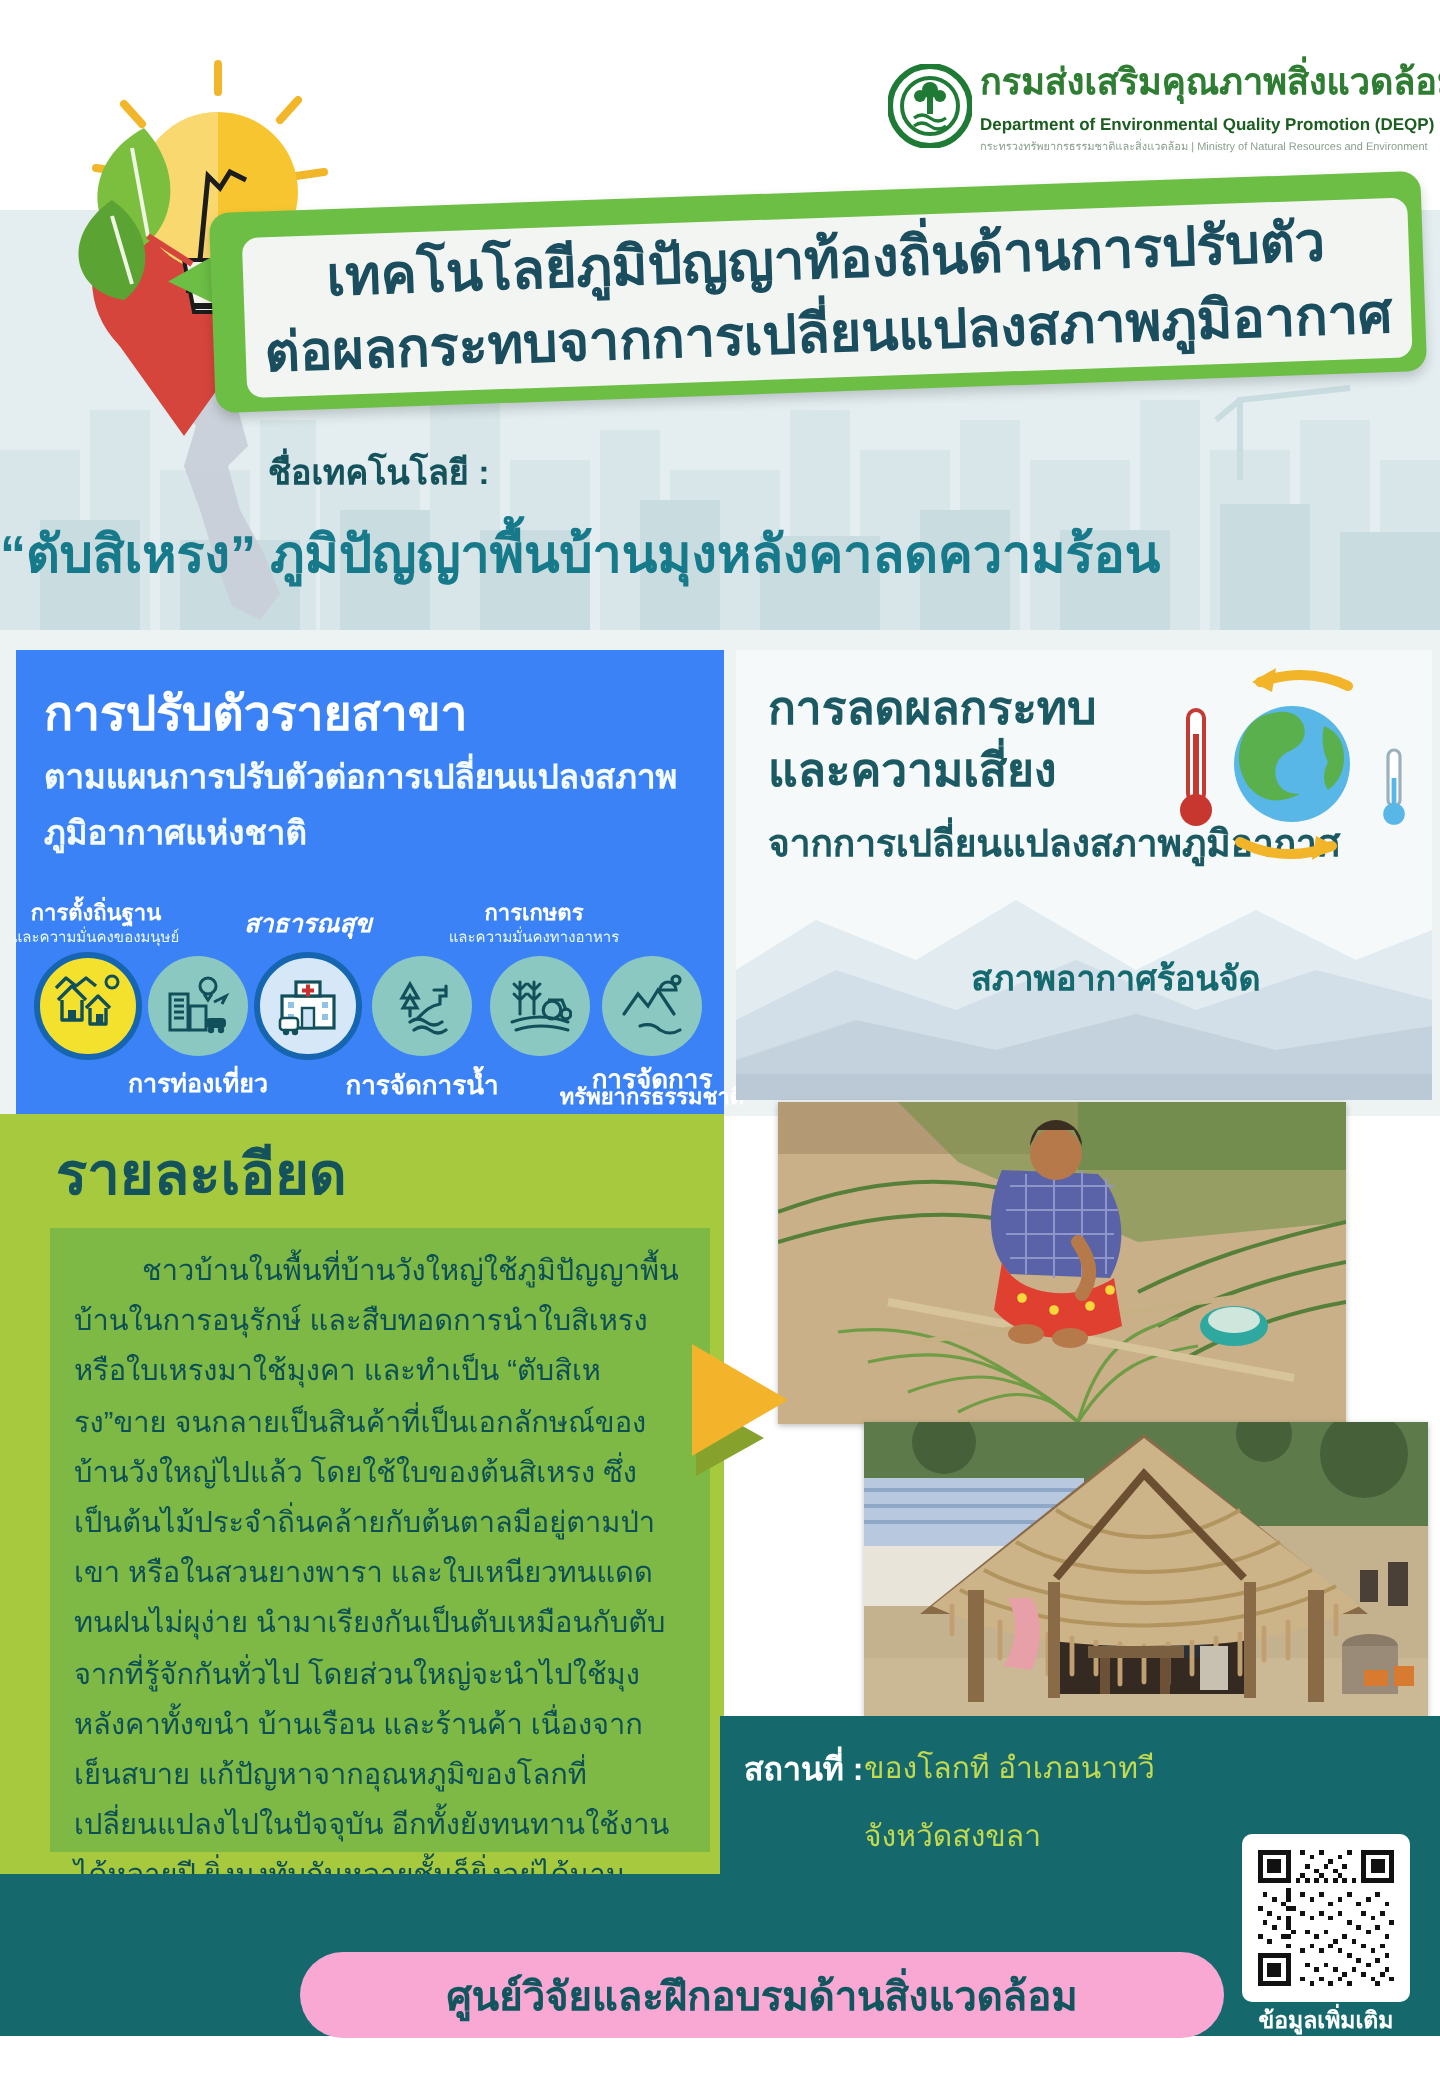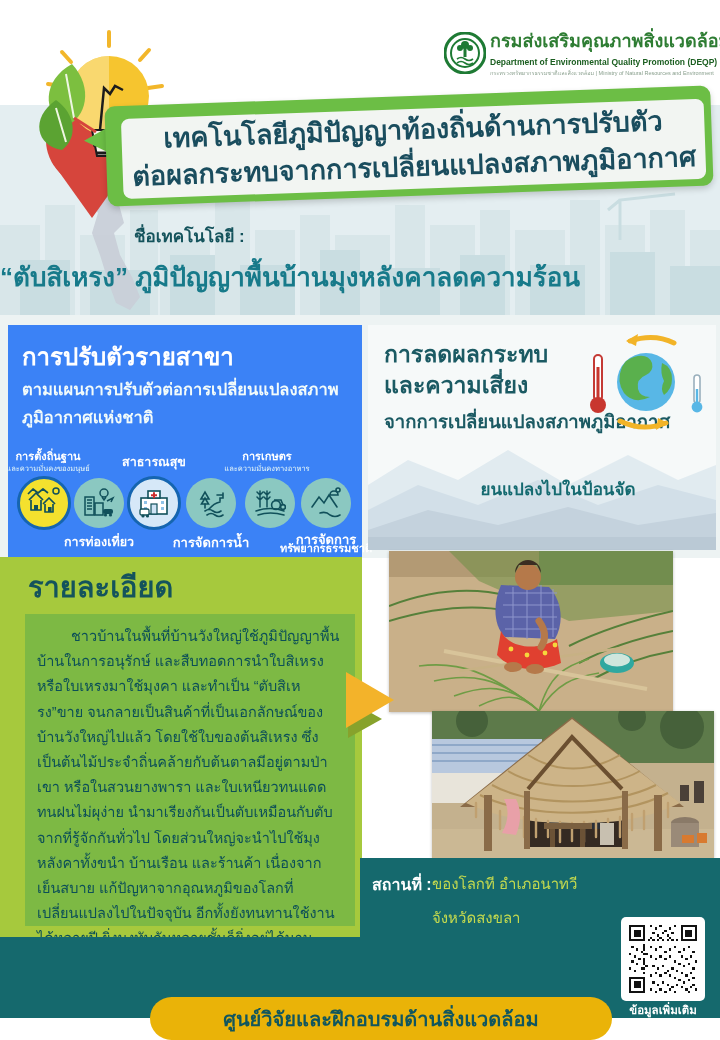--- a/index.html
+++ b/index.html
@@ -56,21 +56,21 @@
 
   
   .photo { position:absolute; box-shadow:0 1px 3px rgba(0,0,0,.25); }
 
   
   .location-band { left:360px; top:858px; width:360px; height:80px; background:#15696d; }
   .bottom-band { left:0; top:937px; width:720px; height:81px; background:#15696d; }
   .loc-label { left:372px; top:872px; font-size:16px; font-weight:bold; color:#ffffff; }
   .loc-v1 { left:432px; top:872px; font-size:15px; color:#c3d94e; }
   .loc-v2 { left:432px; top:906px; font-size:15px; color:#c3d94e; }
-  .footer-pill { left:150px; top:997px; width:462px; height:43px; background:#eab308;
+  .footer-pill { left:150px; top:976px; width:462px; height:43px; background:#f9a8d4;
                  border-radius:22px; display:flex; align-items:center; justify-content:center; }
   .footer-pill-text { font-size:20px; font-weight:bold; color:#11565e; }
   .qr-box { left:621px; top:917px; width:84px; height:84px; background:#ffffff; border-radius:5px;
             display:flex; align-items:center; justify-content:center; }
   .qr-label { left:608px; top:1001px; width:110px; text-align:center; font-size:11.5px;
               font-weight:bold; color:#ffffff; }
 </style>
 </head>
 <body>
 
@@ -171,21 +171,21 @@
   <div class="abs tech-title">“ตับสิเหรง” ภูมิปัญญาพื้นบ้านมุงหลังคาลดความร้อน</div>
 
   <div class="abs panels-bg"></div>
 
   <div class="abs adapt-panel">
     <div class="abs adapt-heading" style="position:absolute;left:14px;top:12px;">การปรับตัวรายสาขา</div>
     <div style="position:absolute;left:14px;top:50px;width:326px;font-size:16.5px;font-weight:bold;color:#f2fbfa;line-height:28px;">ตามแผนการปรับตัวต่อการเปลี่ยนแปลงสภาพภูมิอากาศแห่งชาติ</div>
 
     <div class="sec-label" style="left:0px;top:122px;width:80px;font-size:11px;">การตั้งถิ่นฐาน</div>
     <div class="sec-sub" style="left:-8px;top:137px;width:96px;font-size:7.5px;font-family:Liberation Serif, serif;">และความมั่นคงของมนุษย์</div>
-    <div class="sec-label" style="left:106px;top:127px;width:80px;font-size:12.5px;">สาธารณสุข</div>
+    <div class="sec-label" style="left:106px;top:127px;width:80px;font-size:12.5px;font-style:italic;">สาธารณสุข</div>
     <div class="sec-label" style="left:214px;top:122px;width:90px;font-size:11px;">การเกษตร</div>
     <div class="sec-sub" style="left:206px;top:137px;width:106px;font-size:7.5px;">และความมั่นคงทางอาหาร</div>
 
     <div class="sector-circle sc-hl-yellow" style="left:9px;top:151px;">
       <svg width="34" height="34" viewBox="0 0 34 34">
         <g stroke="#11505a" stroke-width="1.7" fill="none" stroke-linejoin="round">
           <path d="M2 14 l7 -7 l7 7 M4 14 v10 h10 v-10"></path>
           <path d="M16 18 l6 -6 l6 6 M18 18 v8 h8 v-8"></path>
           <path d="M1 8 l5 -5 l5 4 l5 -4 l5 4"></path>
         </g>
@@ -290,21 +290,21 @@
         <rect x="113.8" y="60" width="2.4" height="14" fill="#58b7e6"></rect>
         <circle cx="115" cy="78" r="5.4" fill="#58b7e6"></circle>
       </g>
     </svg>
     <svg style="position:absolute;left:0;bottom:0;" width="348" height="125" viewBox="0 0 348 125">
       <polygon fill="#e1ebf0" points="0,60 40,35 90,55 140,25 200,60 260,30 310,55 348,40 348,125 0,125"></polygon>
       <polygon fill="#d2dfe8" points="0,85 50,60 110,80 170,55 230,80 290,60 348,75 348,125 0,125"></polygon>
       <polygon fill="#c4d2dd" points="0,105 60,85 130,100 200,82 270,100 348,88 348,125 0,125"></polygon>
       <rect fill="#bac9d5" x="0" y="112" width="348" height="13"></rect>
     </svg>
-    <div class="climate-label">ยนแปลงไปในป้อนจัด</div>
+    <div class="climate-label">สภาพอากาศร้อนจัด</div>
   </div>
 
   <div class="abs detail-bg"></div>
   <div class="abs detail-heading">รายละเอียด</div>
   <div class="abs detail-inner">
     <div class="detail-paragraph">ชาวบ้านในพื้นที่บ้านวังใหญ่ใช้ภูมิปัญญาพื้นบ้านในการอนุรักษ์ และสืบทอดการนำใบสิเหรง หรือใบเหรงมาใช้มุงคา และทำเป็น “ตับสิเหรง”ขาย จนกลายเป็นสินค้าที่เป็นเอกลักษณ์ของบ้านวังใหญ่ไปแล้ว โดยใช้ใบของต้นสิเหรง ซึ่งเป็นต้นไม้ประจำถิ่นคล้ายกับต้นตาลมีอยู่ตามป่าเขา หรือในสวนยางพารา และใบเหนียวทนแดดทนฝนไม่ผุง่าย นำมาเรียงกันเป็นตับเหมือนกับตับจากที่รู้จักกันทั่วไป โดยส่วนใหญ่จะนำไปใช้มุงหลังคาทั้งขนำ บ้านเรือน และร้านค้า เนื่องจากเย็นสบาย แก้ปัญหาจากอุณหภูมิของโลกที่เปลี่ยนแปลงไปในปัจจุบัน อีกทั้งยังทนทานใช้งานได้หลายปี ยิ่งมุงทับกันหลายชั้นก็ยิ่งอยู่ได้นาน</div>
   </div>
 
   <svg class="abs photo" style="left:389px;top:551px;" width="284" height="161" viewBox="0 0 284 161">
     <rect width="284" height="161" fill="#c9b089"></rect>

